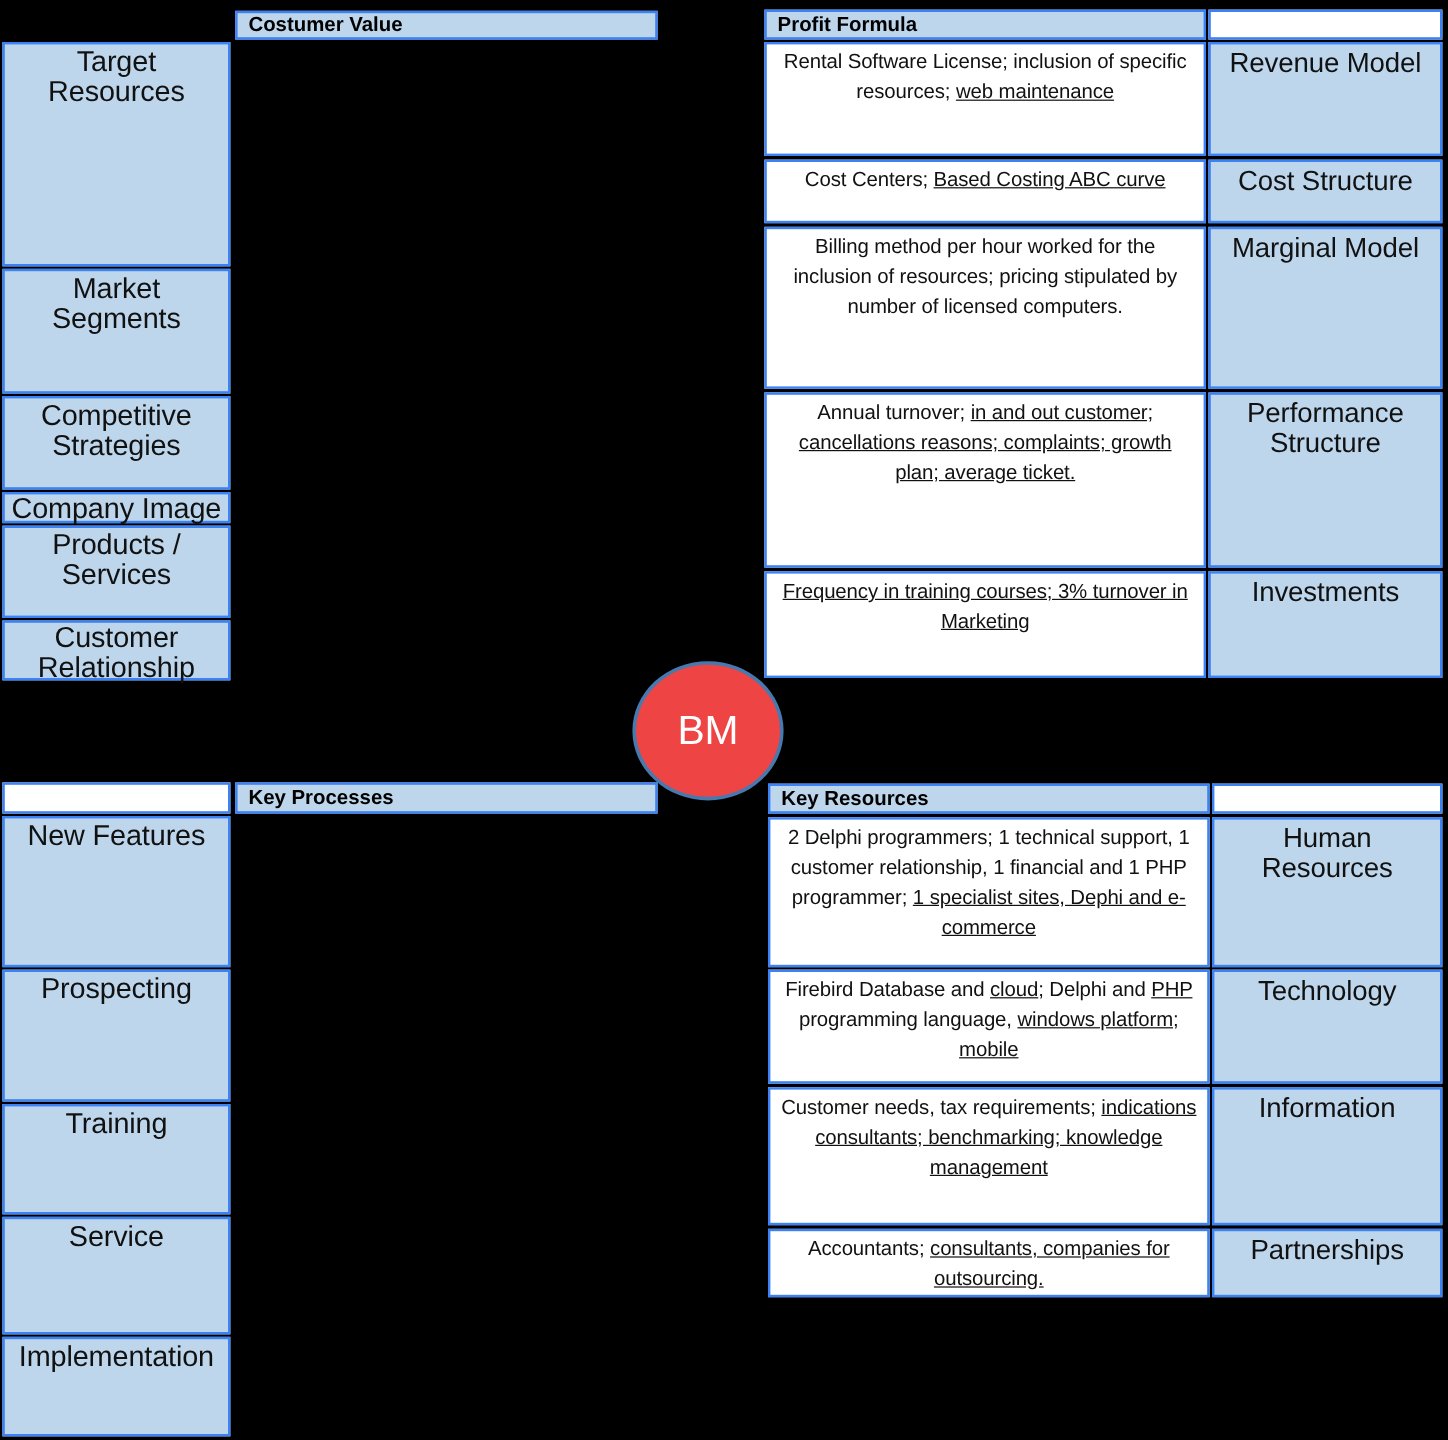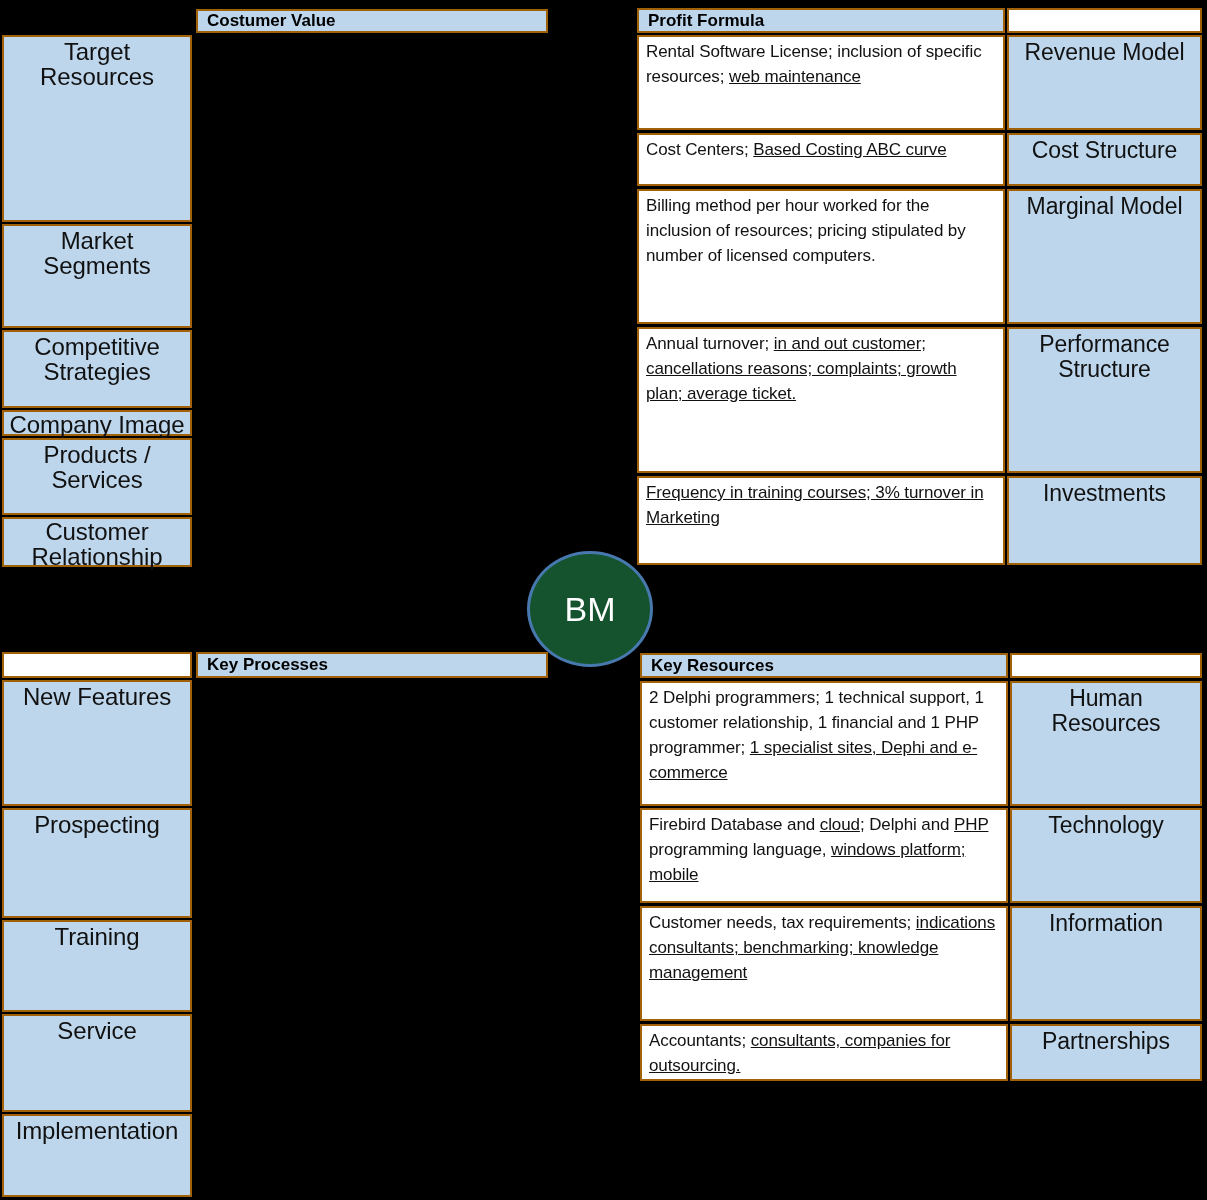--- a/index.html
+++ b/index.html
@@ -7,58 +7,59 @@
     position:relative;
     width:1207px;height:1200px;
     background:#000;
     font-family:"Liberation Sans", sans-serif;
     color:#111;
     overflow:hidden;
   }
   .box{
     position:absolute;
     box-sizing:border-box;
-    border:2px solid #a16207;
+    border:2px solid #3b82f6;
   }
   .blue{ background:#BDD6EC; }
   .white{ background:#FFFFFF; }
   .hdr{
     font-weight:bold;
     font-size:17px;
     padding-left:9px;
     display:flex;
     align-items:center;
     color:#000;
   }
   .item{
     font-size:24px;
     text-align:center;
     padding:2px 5px;
     line-height:25px;
     letter-spacing:-0.1px;
   }
   .content{
     font-size:17px;
+    text-align:center;
     padding:2px 7px;
     line-height:25px;
     letter-spacing:-0.1px;
   }
   .label{
     font-size:23px;
     text-align:center;
     padding:3px 6px;
     line-height:25px;
     letter-spacing:-0.1px;
   }
   .u{ text-decoration:underline; }
   #bm-circle{
     position:absolute;
     left:527px;top:551px;
     width:126px;height:116px;
-    background:#14532d;
+    background:#ef4444;
     border:3px solid #4779AE;
     border-radius:50%;
     box-sizing:border-box;
     display:flex;
     align-items:center;
     justify-content:center;
     color:#FFFFFF;
     font-size:34px;
   }
 </style>

